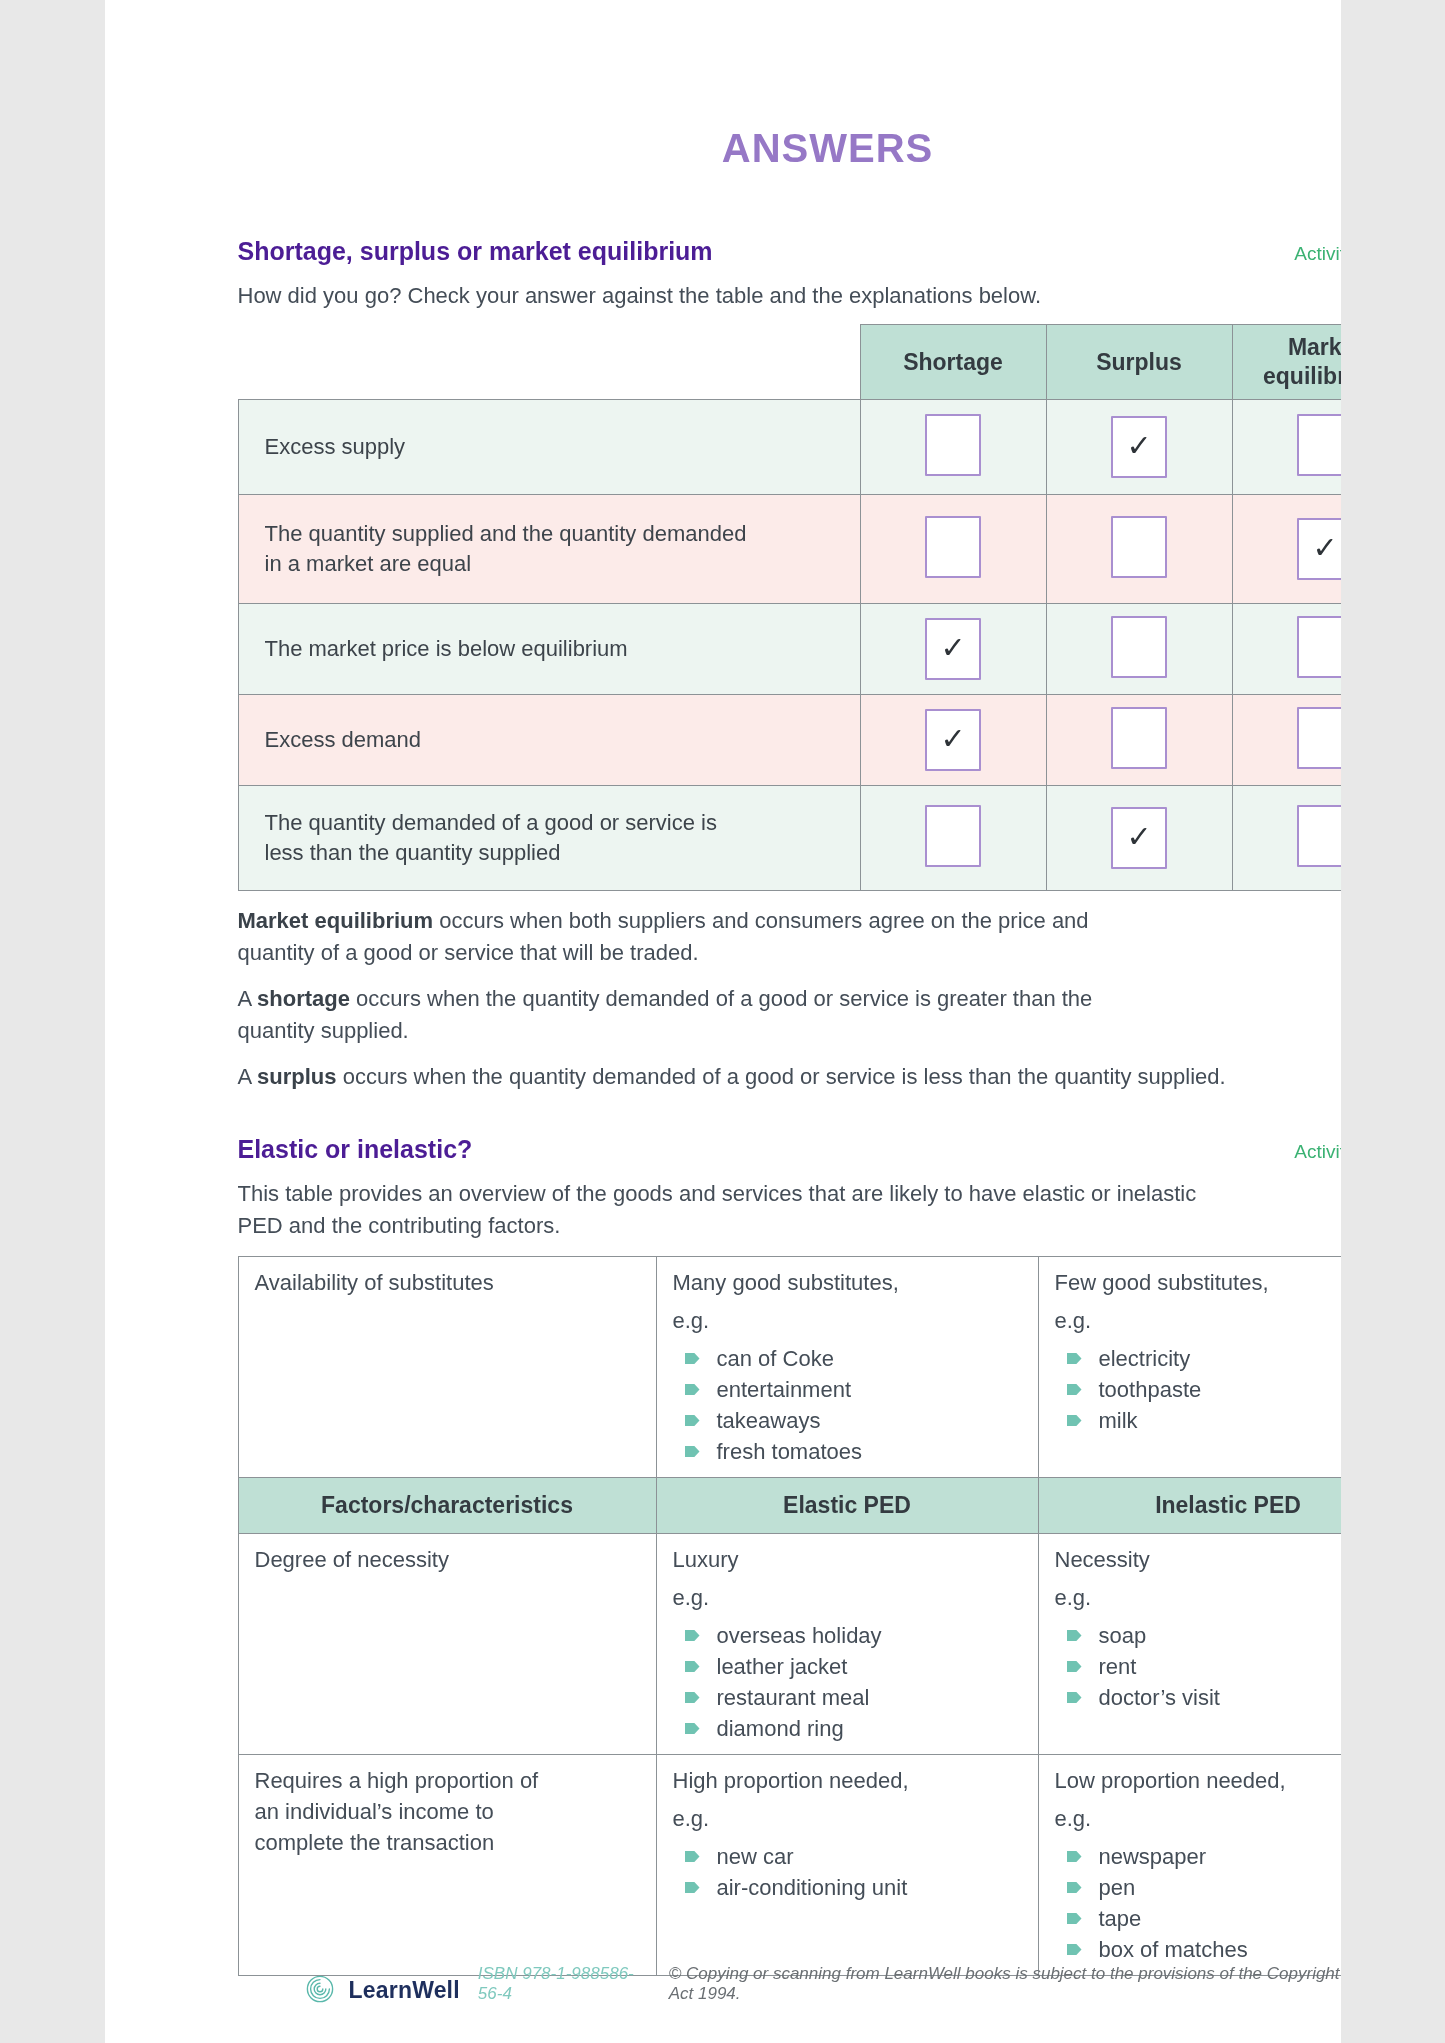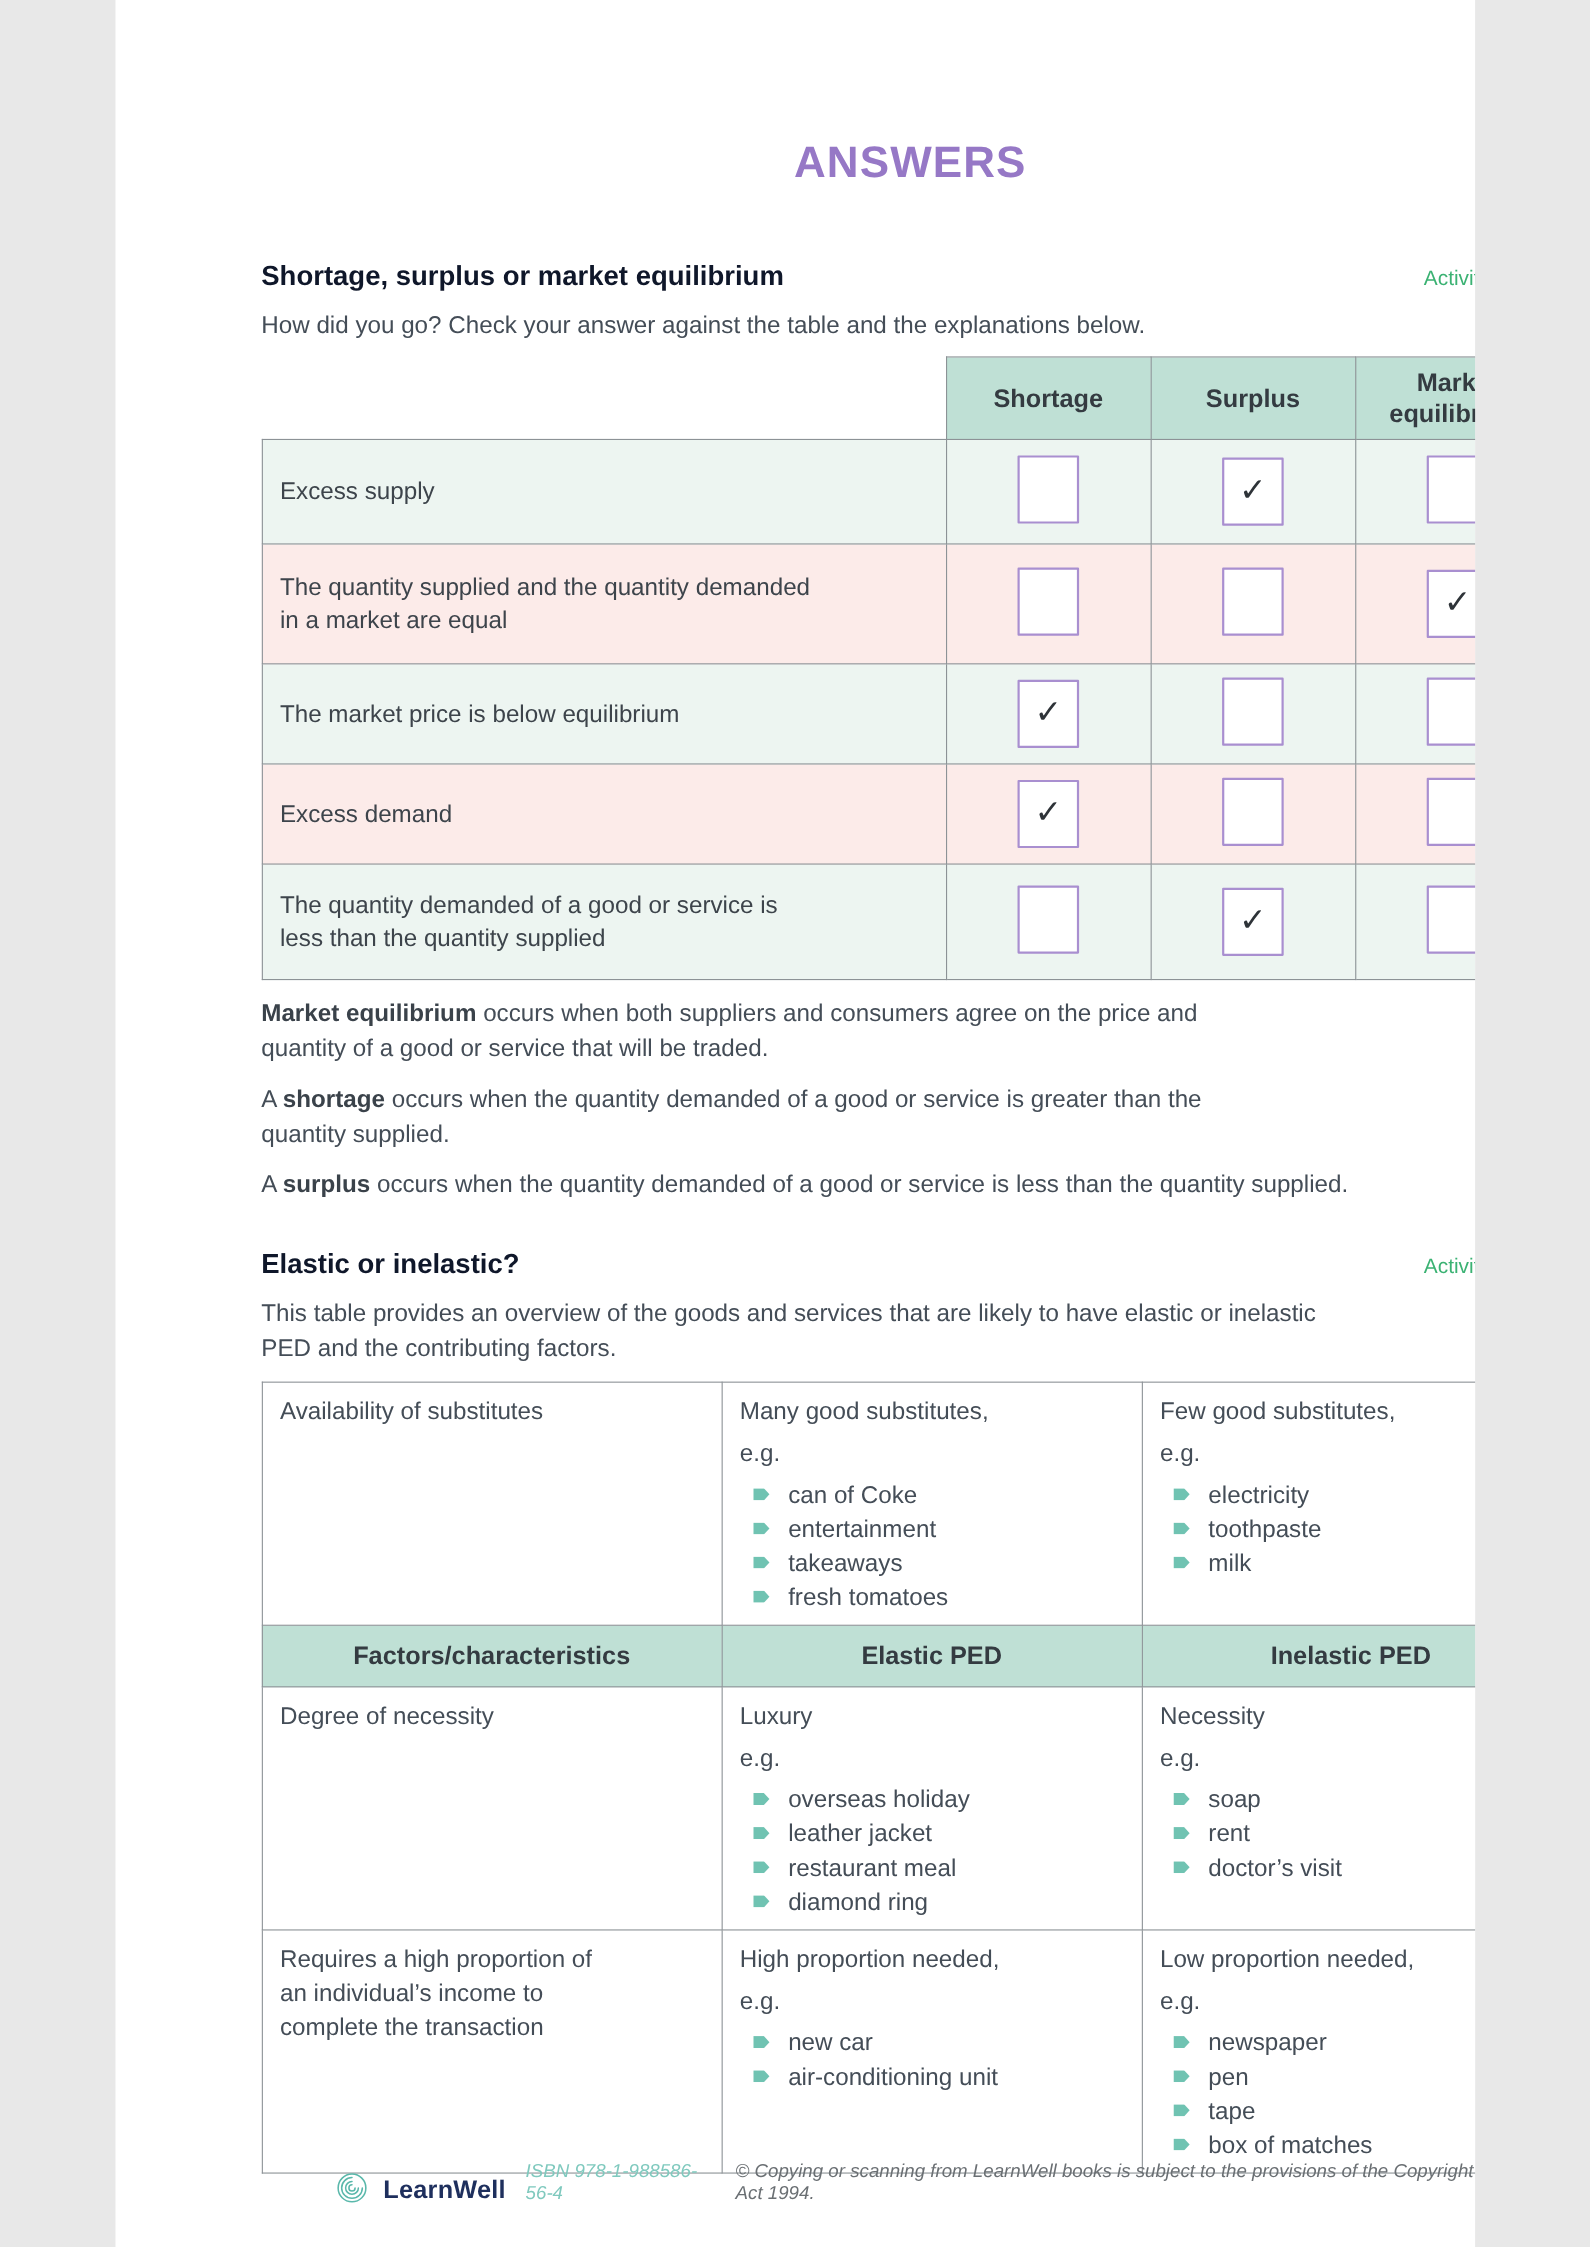--- a/index.html
+++ b/index.html
@@ -14,41 +14,41 @@
     margin:126px 0 0; text-align:center;
     font-size:40px; font-weight:800; letter-spacing:1px; color:#9678c6;
   }
   h1.page-title {
     margin:20px 0 0; font-size:45px; line-height:1.1;
     font-weight:600; color:#1d3766; letter-spacing:-0.5px;
   }
   .sect-head { display:flex; justify-content:space-between; align-items:baseline; }
   .sect-head.first { margin-top:66px; }
   .sect-head.second { margin-top:42px; }
-  .green-h { font-size:25px; font-weight:700; color:#0f172a; }
+  .green-h { font-size:25px; font-weight:700; color:#4c1d95; }
   .activity { font-size:19px; color:#3bb273; padding-right:26px; }
 
   p.body-p { margin:14px 0 0; font-size:22px; line-height:32px; color:#444d57; }
   p.body-p strong { color:#3a424a; }
   .measure-920 { max-width:920px; }
   .measure-960 { max-width:960px; }
   .para-gap { margin-top:20px; }
 
   
   table.t1 { border-collapse:collapse; margin-top:12px; table-layout:fixed; width:1180px; }
   table.t1 td, table.t1 th { border:1px solid #8c9296; }
   table.t1 td.blank { border:none; background:#fff; }
   table.t1 th.colhead {
     background:#bfe0d5; font-size:23px; font-weight:600; color:#343b41;
     text-align:center; height:74px; line-height:1.25; padding:0 10px; vertical-align:middle;
   }
   table.t1 col.c-label { width:622px; }
   table.t1 col.c-opt   { width:186px; }
   table.t1 td.lbl {
-    font-size:22px; color:#3d444b; padding:8px 14px 8px 16px; vertical-align:middle; line-height:30px;
+    font-size:22px; color:#3d444b; padding:8px 14px 8px 26px; vertical-align:middle; line-height:30px;
   }
   table.t1 td.lbl span { display:block; max-width:490px; }
   table.t1 td.cb { text-align:center; vertical-align:middle; }
   table.t1 tr.mint td { background:#edf5f1; }
   table.t1 tr.pink td { background:#fcebe9; }
   table.t1 tr.h78 td { height:78px; }
   table.t1 tr.h92 td { height:92px; }
   table.t1 tr.h74 td { height:74px; }
   table.t1 tr.h88 td { height:88px; }
   .checkbox {

